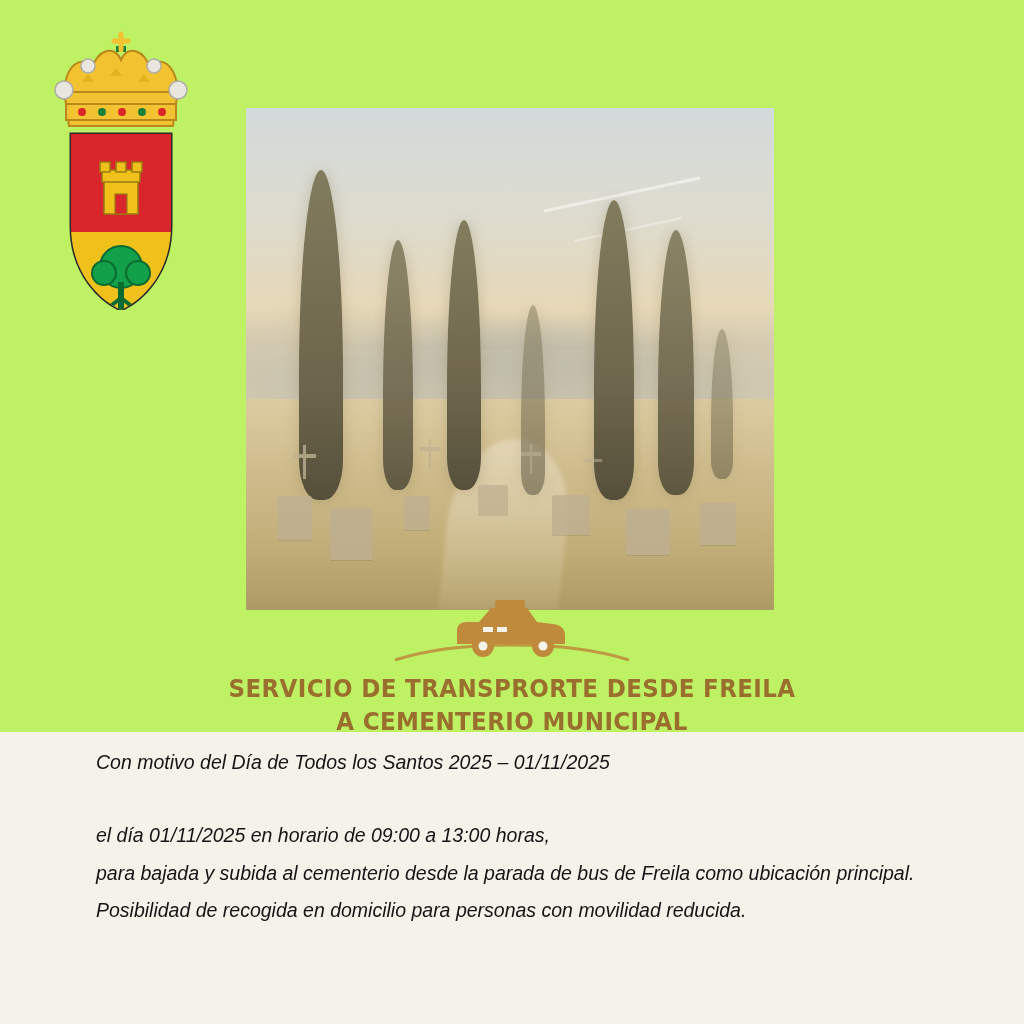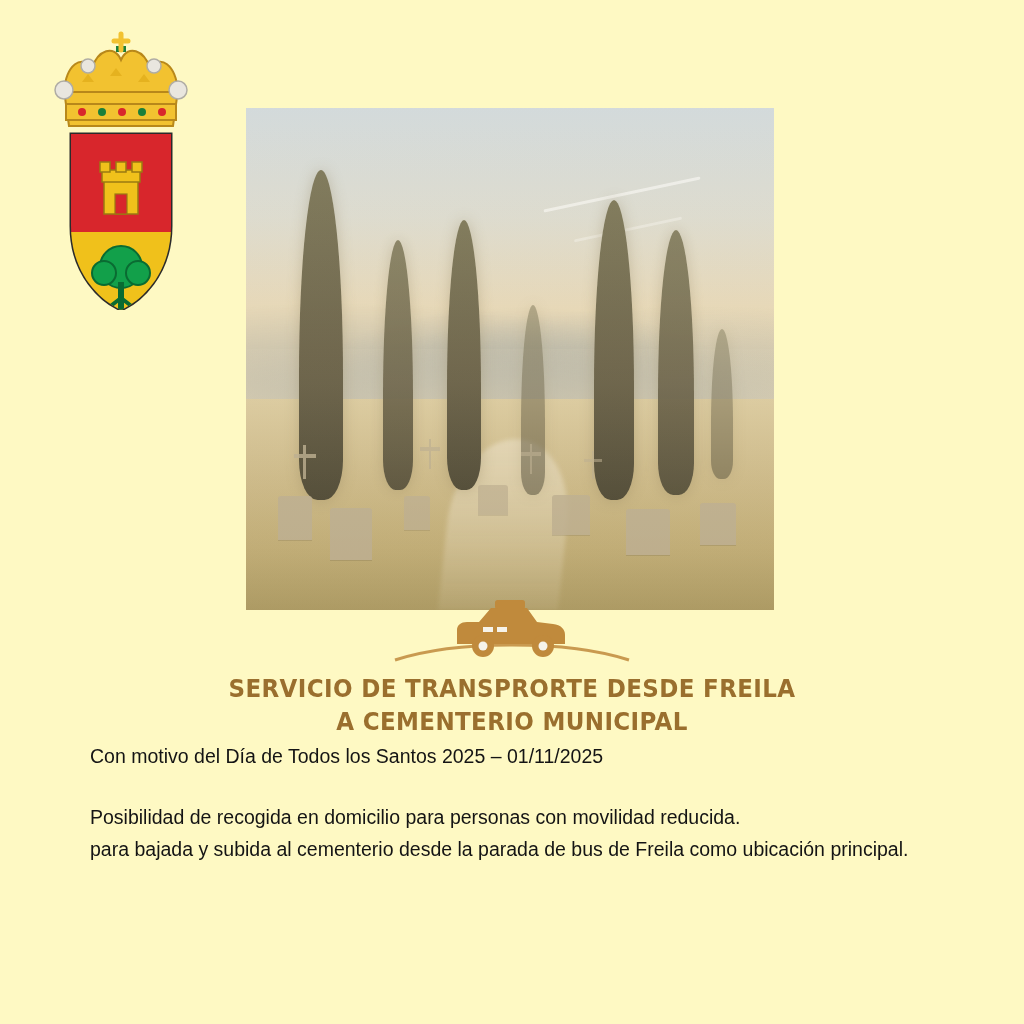--- a/index.html
+++ b/index.html
@@ -10,22 +10,22 @@
     width: 1024px;
     height: 1024px;
     background: #f5f2e9;
     font-family: "Liberation Sans", sans-serif;
     overflow: hidden;
     position: relative;
   }
   .poster {
     position: relative;
     width: 1024px;
-    height: 1024px;
-    background: #fef9c3;
+    height: 732px;
+    background: #bef264;
   }
 
   
   .crest {
     position: absolute;
     left: 36px;
     top: 30px;
     width: 170px;
     height: 280px;
   }
@@ -152,21 +152,21 @@
 
   .body-block {
     position: absolute;
     left: 88px;
     top: 740px;
     width: 880px;
     color: #141414;
     font-size: 19.5px;
     line-height: 1.5;
   }
-  .body-block .p { margin: 2px; }
+  .body-block .p { margin: 8px; font-style: italic; }
   .gap-1 { height: 28px; }
   .gap-2 { height: 26px; }
 </style>
 </head>
 <body>
 
 <div class="poster">
 
   <div class="crest">
     <svg viewBox="0 0 170 280" width="170" height="280">
@@ -265,18 +265,19 @@
   </div>
 
   <div class="headline">
     <span>SERVICIO DE TRANSPRORTE DESDE FREILA</span>
     <span class="l2">A CEMENTERIO MUNICIPAL</span>
   </div>
 
   <div class="body-block">
     <p class="p">Con motivo del Día de Todos los Santos 2025 – 01/11/2025</p>
     <div class="gap-1"></div>
+    <p class="p">el día 01/11/2025 en horario de 09:00 a 13:00 horas,</p>
+    <p class="p">para bajada y subida al cementerio desde la parada de bus de Freila como ubicación principal.</p>
     <p class="p">Posibilidad de recogida en domicilio para personas con movilidad reducida.</p>
-    <p class="p">para bajada y subida al cementerio desde la parada de bus de Freila como ubicación principal.</p>
     <div class="gap-2"></div>
   </div>
 
 </div>
 
 </body></html>

